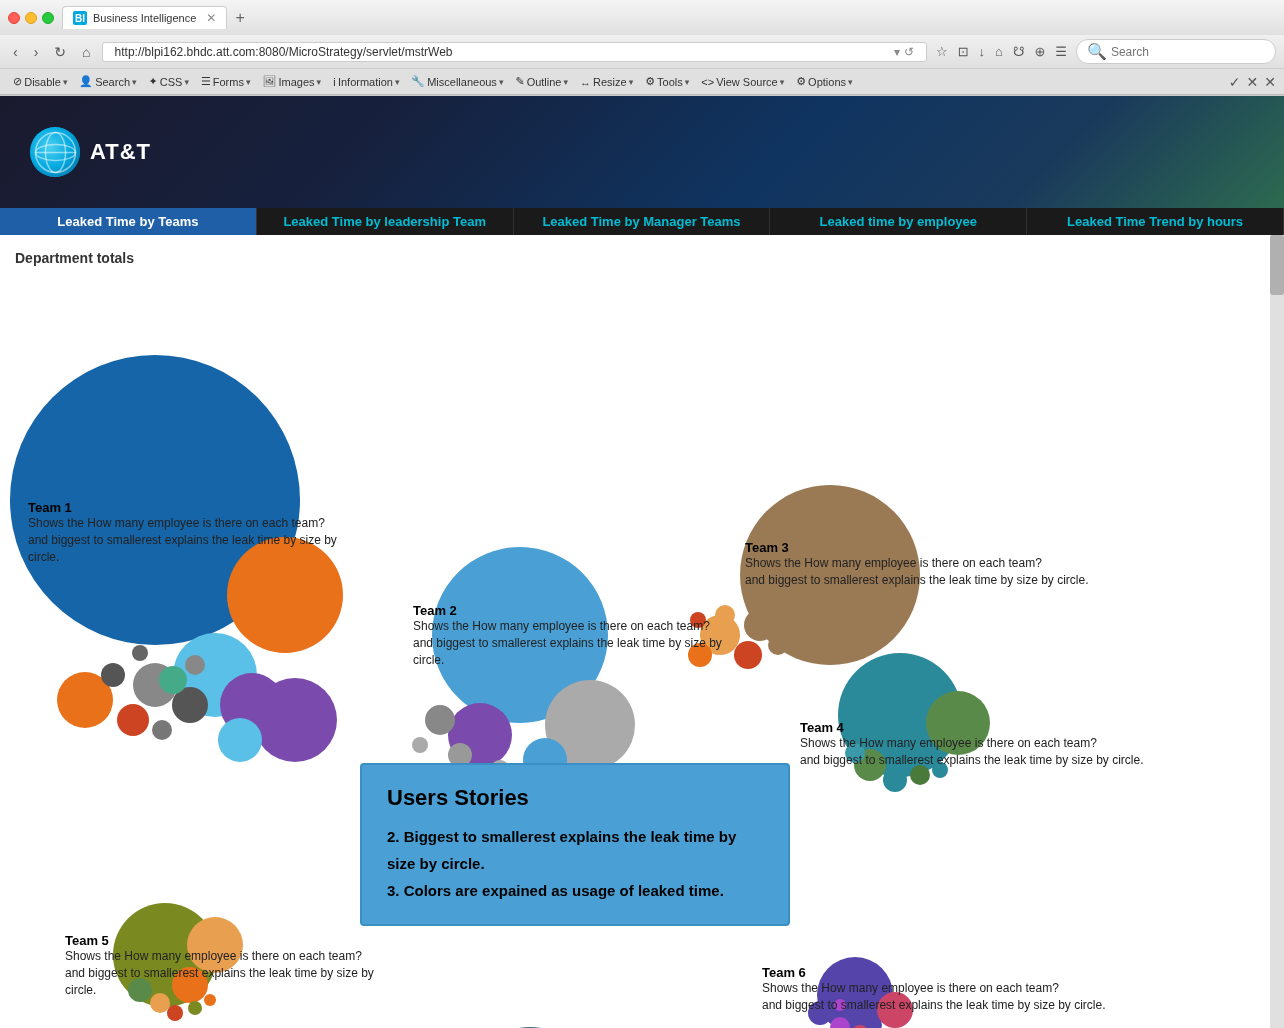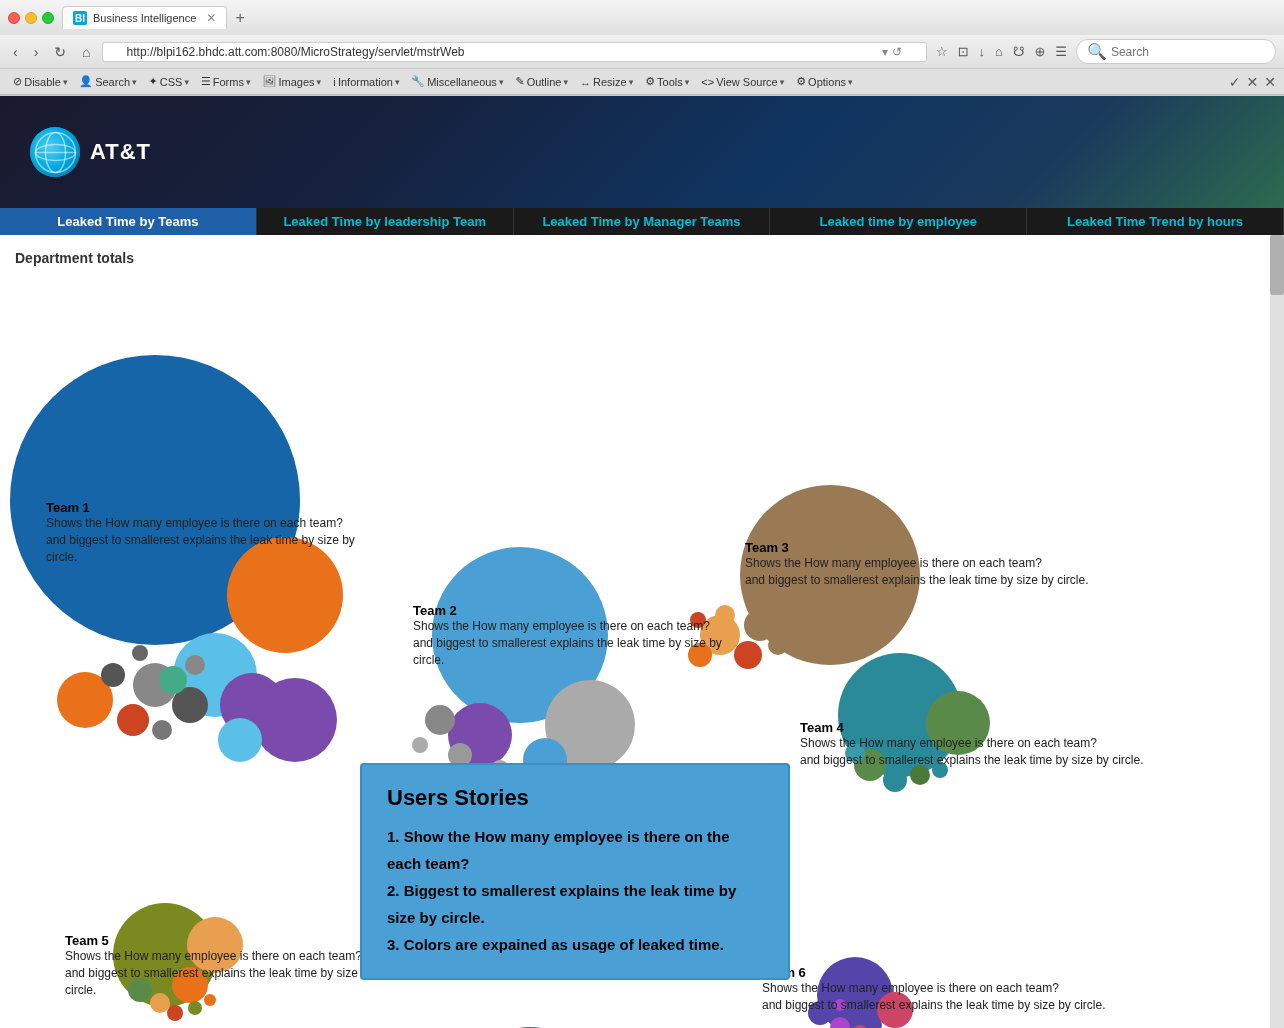--- a/index.html
+++ b/index.html
@@ -28,21 +28,21 @@
     .tab-new { background: none; border: none; font-size: 16px; color: #666; cursor: pointer; padding: 0 4px; }
     .browser-toolbar {
       display: flex; align-items: center; padding: 4px 8px; gap: 6px;
       background: linear-gradient(to bottom, #f0f0f0, #e0e0e0);
       border-bottom: 1px solid #ccc;
     }
     .nav-btn { background: none; border: none; font-size: 14px; color: #555; cursor: pointer; padding: 2px 5px; }
     .nav-btn:disabled { color: #bbb; }
     .address-bar {
       flex: 1; display: flex; align-items: center; background: #fff;
-      border: 1px solid #ccc; border-radius: 3px; padding: 2px 24px; gap: 4px;
+      border: 1px solid #ccc; border-radius: 3px; padding: 2px 12px; gap: 4px;
     }
     .address-input { flex: 1; border: none; outline: none; font-size: 12px; color: #333; }
     .address-icons { display: flex; gap: 4px; color: #888; font-size: 12px; }
     .search-bar {
       display: flex; align-items: center; background: #fff;
       border: 1px solid #ccc; border-radius: 12px; padding: 2px 10px; gap: 4px; min-width: 200px;
     }
     .search-input { border: none; outline: none; font-size: 12px; width: 150px; }
     .toolbar-icons { display: flex; gap: 4px; color: #555; font-size: 14px; }
     .toolbar-icon-btn { background: none; border: none; font-size: 13px; color: #555; cursor: pointer; padding: 2px 3px; }
@@ -326,21 +326,21 @@
       <circle cx="530" cy="820" r="58" fill="#4a6a8a"></circle>
       <circle cx="575" cy="848" r="24" fill="#8a6a44"></circle>
       <circle cx="490" cy="855" r="18" fill="#e8a050"></circle>
       <circle cx="510" cy="870" r="14" fill="#5544aa"></circle>
       <circle cx="545" cy="872" r="12" fill="#4a6a8a"></circle>
       <circle cx="565" cy="865" r="10" fill="#8a6a44"></circle>
       <circle cx="488" cy="840" r="8" fill="#cc7722"></circle>
       <circle cx="475" cy="858" r="7" fill="#4a6a8a"></circle>
     </svg>
 
-    <div class="team-label" style="left: 46px; top: 265px; max-width: 340px;">
+    <div class="team-label" style="left: 28px; top: 265px; max-width: 340px;">
       <div class="team-name">Team 1</div>
       <div class="team-desc">Shows the How many employee is there on each team?</div>
       <div class="team-desc">and biggest to smallerest explains the leak time by size by circle.</div>
     </div>
 
     <div class="team-label" style="left: 413px; top: 368px; max-width: 340px;">
       <div class="team-name">Team 2</div>
       <div class="team-desc">Shows the How many employee is there on each team?</div>
       <div class="team-desc">and biggest to smallerest explains the leak time by size by circle.</div>
     </div>
@@ -365,21 +365,20 @@
 
     <div class="team-label" style="left: 762px; top: 730px; max-width: 420px;">
       <div class="team-name">Team 6</div>
       <div class="team-desc">Shows the How many employee is there on each team?</div>
       <div class="team-desc">and biggest to smallerest explains the leak time by size by circle.</div>
     </div>
 
     <div class="tooltip-popup" style="left: 360px; top: 528px;">
       <div class="tooltip-title">Users Stories</div>
       <div class="tooltip-content">
-        <div>1. Show the How many employee is there on the each team?</div>
         <div>2. Biggest to smallerest explains the leak time by size by circle.</div>
         <div>3. Colors are expained as usage of leaked time.</div>
       </div>
     </div>
 
     <div class="scrollbar" style="height: 820px;">
       <div class="scrollbar-thumb"></div>
     </div>
   </div>
 </div>

